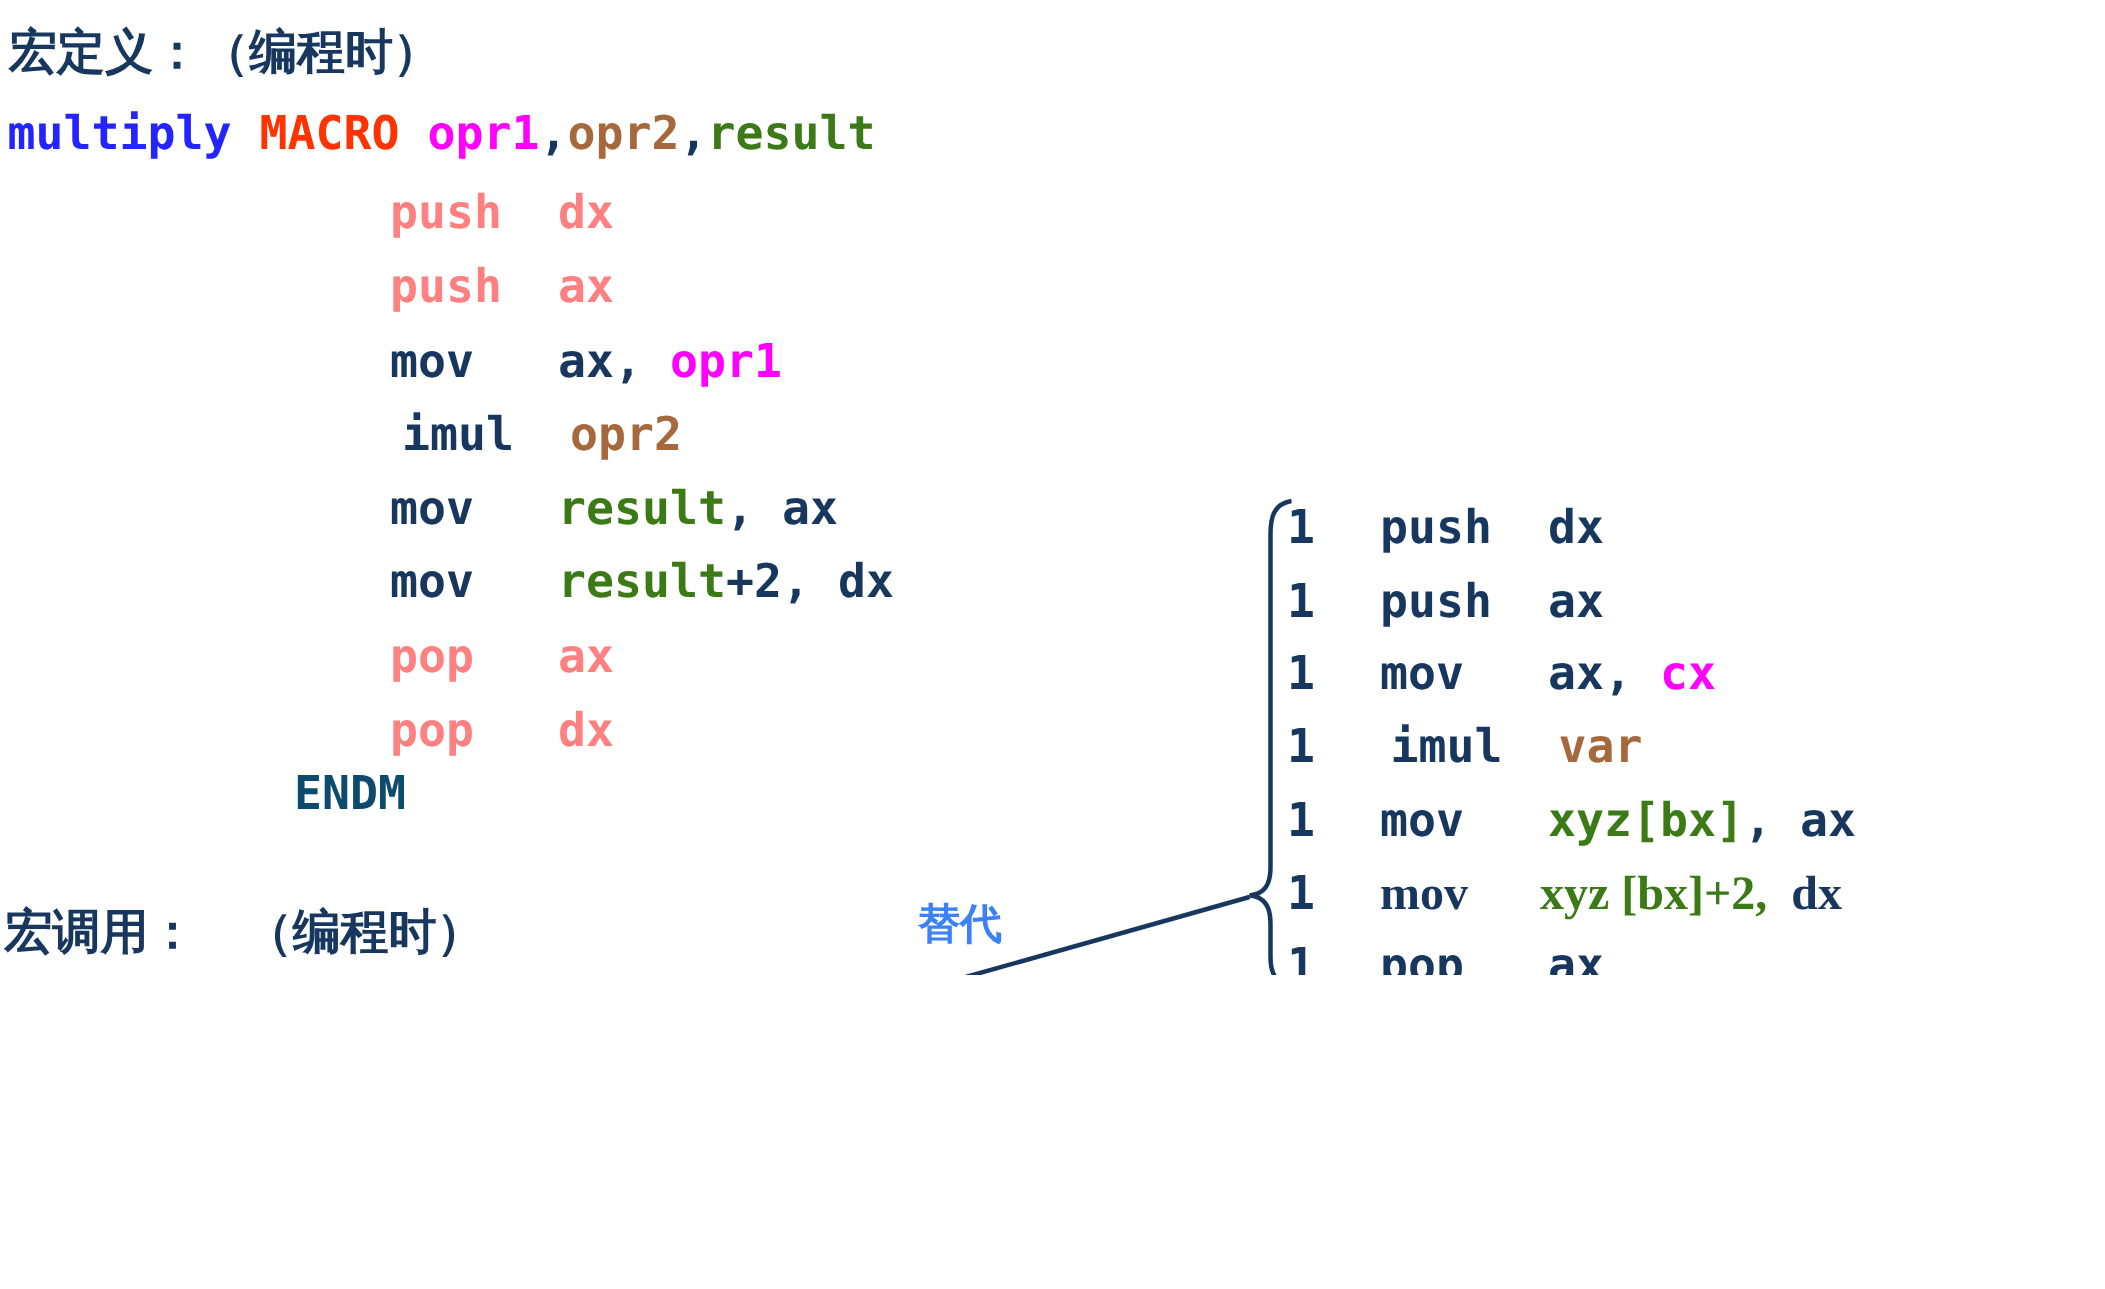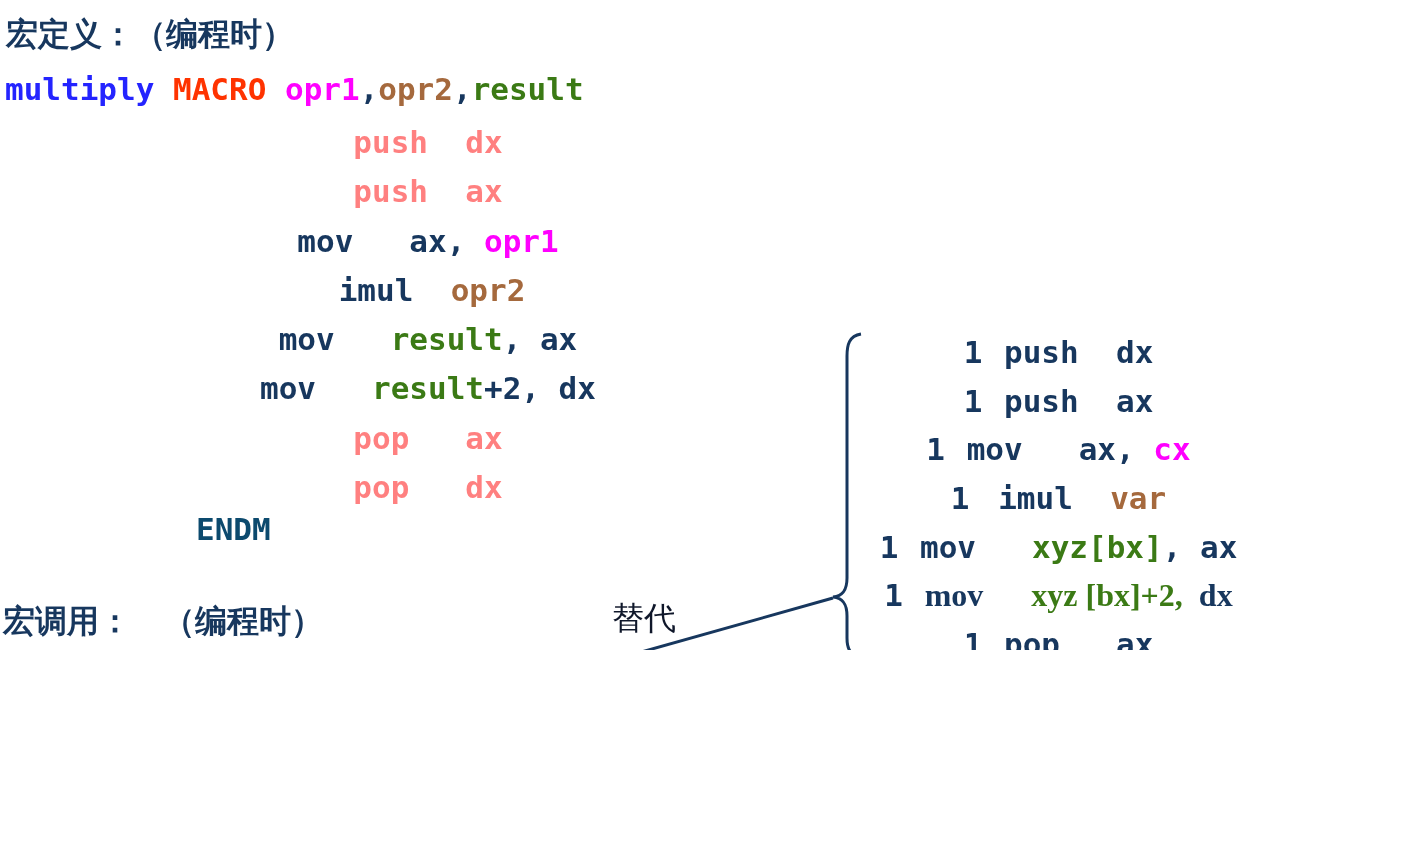--- a/index.html
+++ b/index.html
@@ -9,31 +9,31 @@
     font-family:"DejaVu Sans", sans-serif;
   }
   .overlay { position:absolute; left:0; top:0; width:1403px; height:859px; pointer-events:none; }
   .t { position:absolute; white-space:pre; }
   .h {
     font-family:"DejaVu Sans", sans-serif; font-weight:bold;
     font-size:32px; color:#17375E; letter-spacing:0px;
   }
   .mono {
     font-family:"DejaVu Sans Mono", monospace; font-weight:bold;
-    font-size:31px; color:#17375E;text-align:center;
+    font-size:31px; color:#17375E;
   }
   .bline { height:49.3px; white-space:pre; }
   .xrow  { height:48.7px; white-space:pre; }
   .xrow .num { display:inline-block; width:62px; color:#17375E; }
   .serif-ops {
     font-family:"Liberation Serif", serif; font-weight:bold; font-size:32px;
   }
   .subst {
-    font-family:"DejaVu Sans", sans-serif; font-weight:normal;
-    font-size:32px; color:#0f172a;
+    font-family:"DejaVu Sans", sans-serif; font-weight:bold;
+    font-size:28px; color:#3b82f6;
   }
   .endm { color:#0c4a6e; }
   .note {
     position:absolute; left:673px; top:762px; width:730px; height:90px;
     background:#66FFFF; border-top:3px solid #45E2E2;
     box-sizing:border-box; padding:4px 0 0 9px;
     font-family:"Liberation Serif", serif; font-weight:bold;
     font-size:33px; line-height:41px; color:#17375E;
     white-space:pre;
   }

